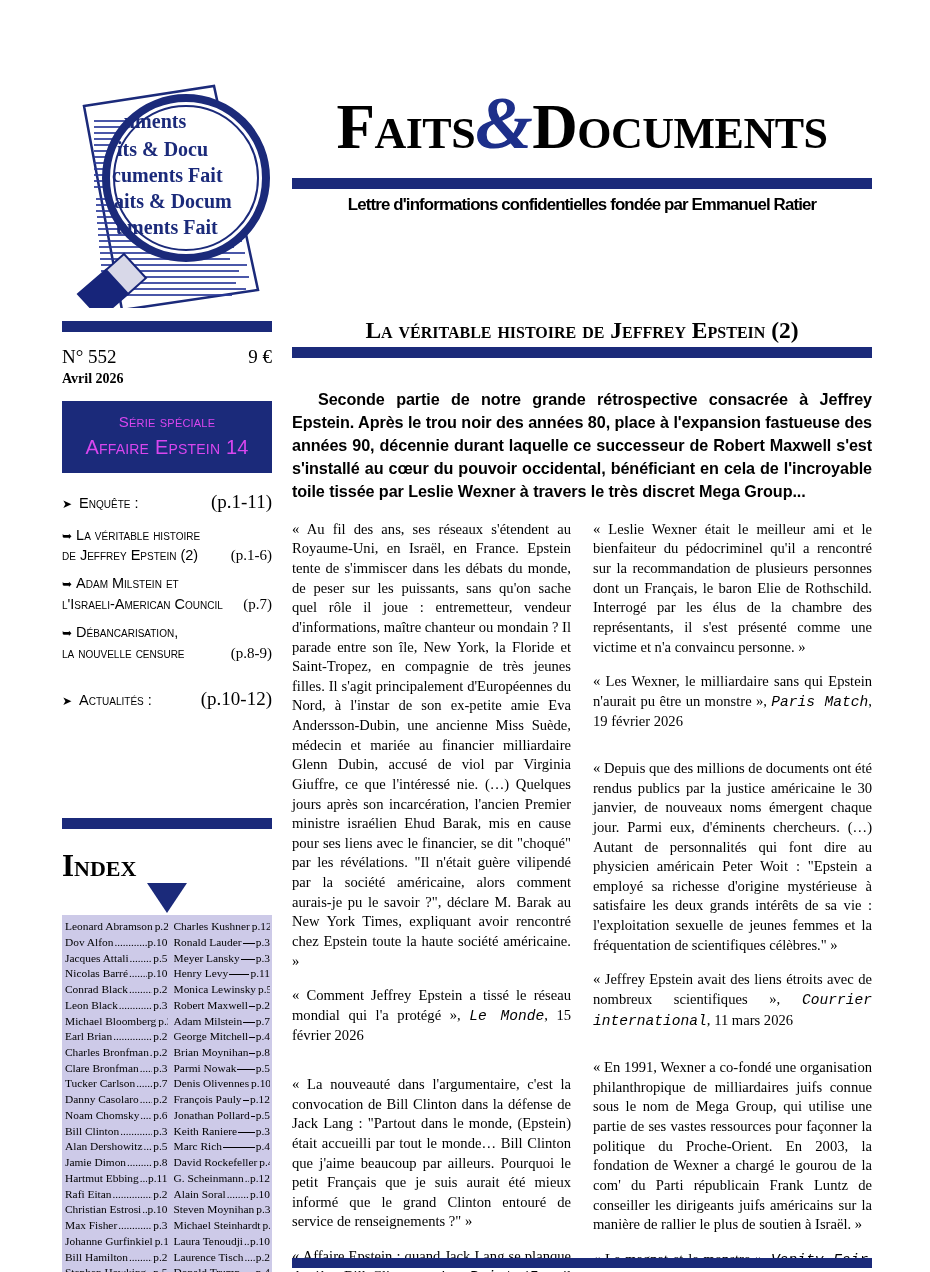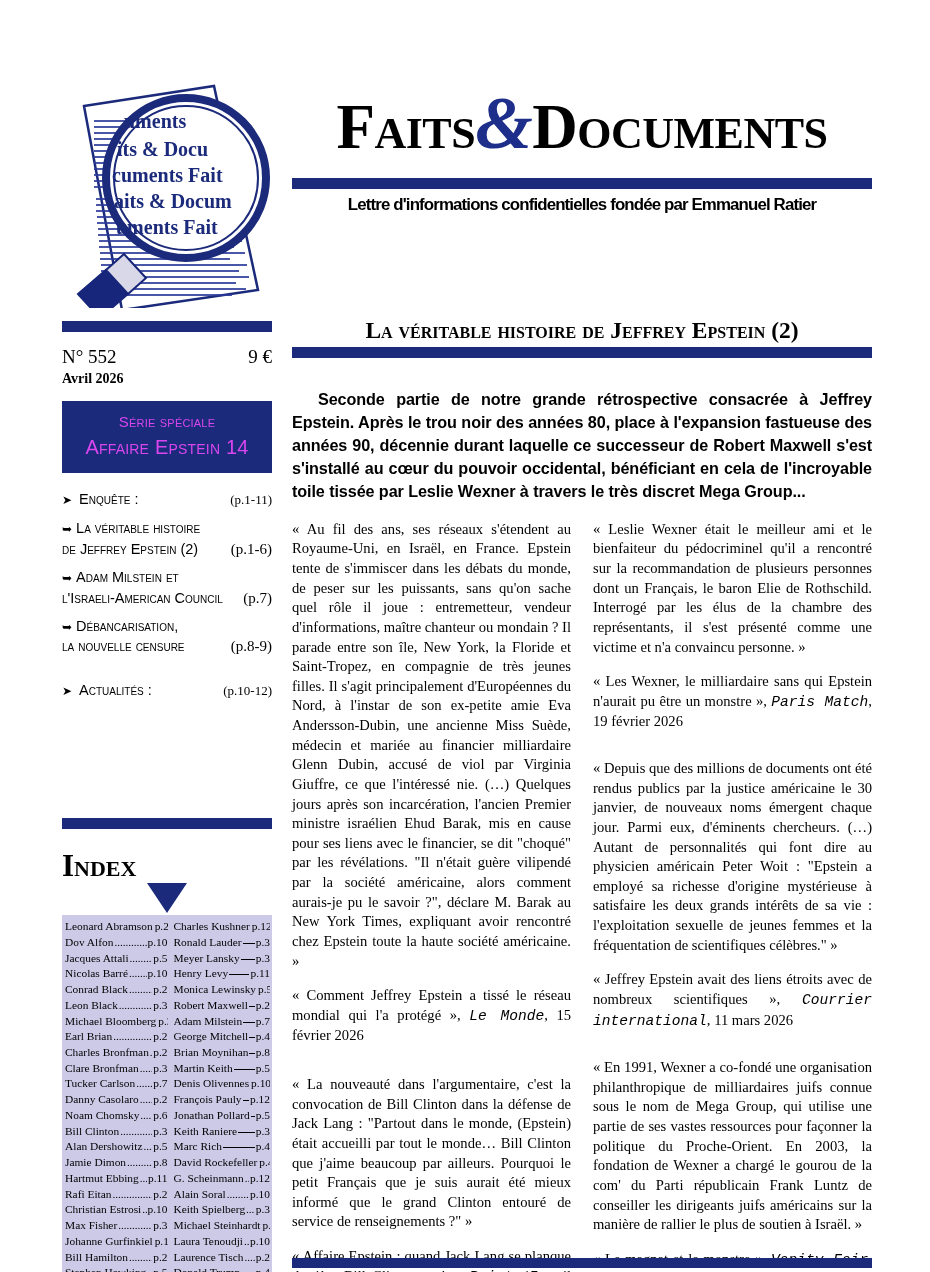--- a/index.html
+++ b/index.html
@@ -141,21 +141,21 @@
   .toc-arrow {
     font-size: 12px;
     margin-right: 7px;
     font-family: "DejaVu Sans", sans-serif;
   }
   .toc-main .lbl { flex: 0 0 auto; }
   .toc-main .pg {
     margin-left: auto;
     font-family: "Liberation Serif", serif;
     font-variant: normal;
-    font-size: 13px;
+    font-size: 19px;
   }
   .toc-sub {
     margin-top: 9px;
   }
   .toc-item {
     margin-top: 7px;
   }
   .toc-item .car {
     font-family: "DejaVu Sans", sans-serif;
     font-size: 12px;
@@ -588,21 +588,21 @@
             <span class="idx-name">George Mitchell</span>
             <span class="idx-dots underline"></span>
             <span class="idx-pg">p.4</span>
           </div>
           <div class="idx-row">
             <span class="idx-name">Brian Moynihan</span>
             <span class="idx-dots underline"></span>
             <span class="idx-pg">p.8</span>
           </div>
           <div class="idx-row">
-            <span class="idx-name">Martin Keith</span>
+            <span class="idx-name">Parmi Nowak</span>
             <span class="idx-dots underline"></span>
             <span class="idx-pg">p.5</span>
           </div>
           <div class="idx-row">
             <span class="idx-name">Denis Olivennes</span>
             <span class="idx-dots underline"></span>
             <span class="idx-pg">p.10</span>
           </div>
           <div class="idx-row">
             <span class="idx-name">François Pauly</span>
@@ -633,21 +633,21 @@
             <span class="idx-name">G. Scheinmann</span>
             <span class="idx-dots dotted"></span>
             <span class="idx-pg">p.12</span>
           </div>
           <div class="idx-row">
             <span class="idx-name">Alain Soral</span>
             <span class="idx-dots dotted"></span>
             <span class="idx-pg">p.10</span>
           </div>
           <div class="idx-row">
-            <span class="idx-name">Keith Spielberg</span>
+            <span class="idx-name">Steven Moynihan</span>
             <span class="idx-dots dotted"></span>
             <span class="idx-pg">p.3</span>
           </div>
           <div class="idx-row">
             <span class="idx-name">Michael Steinhardt</span>
             <span class="idx-dots dotted"></span>
             <span class="idx-pg">p.3</span>
           </div>
           <div class="idx-row">
             <span class="idx-name">Laura Tenoudji</span>

